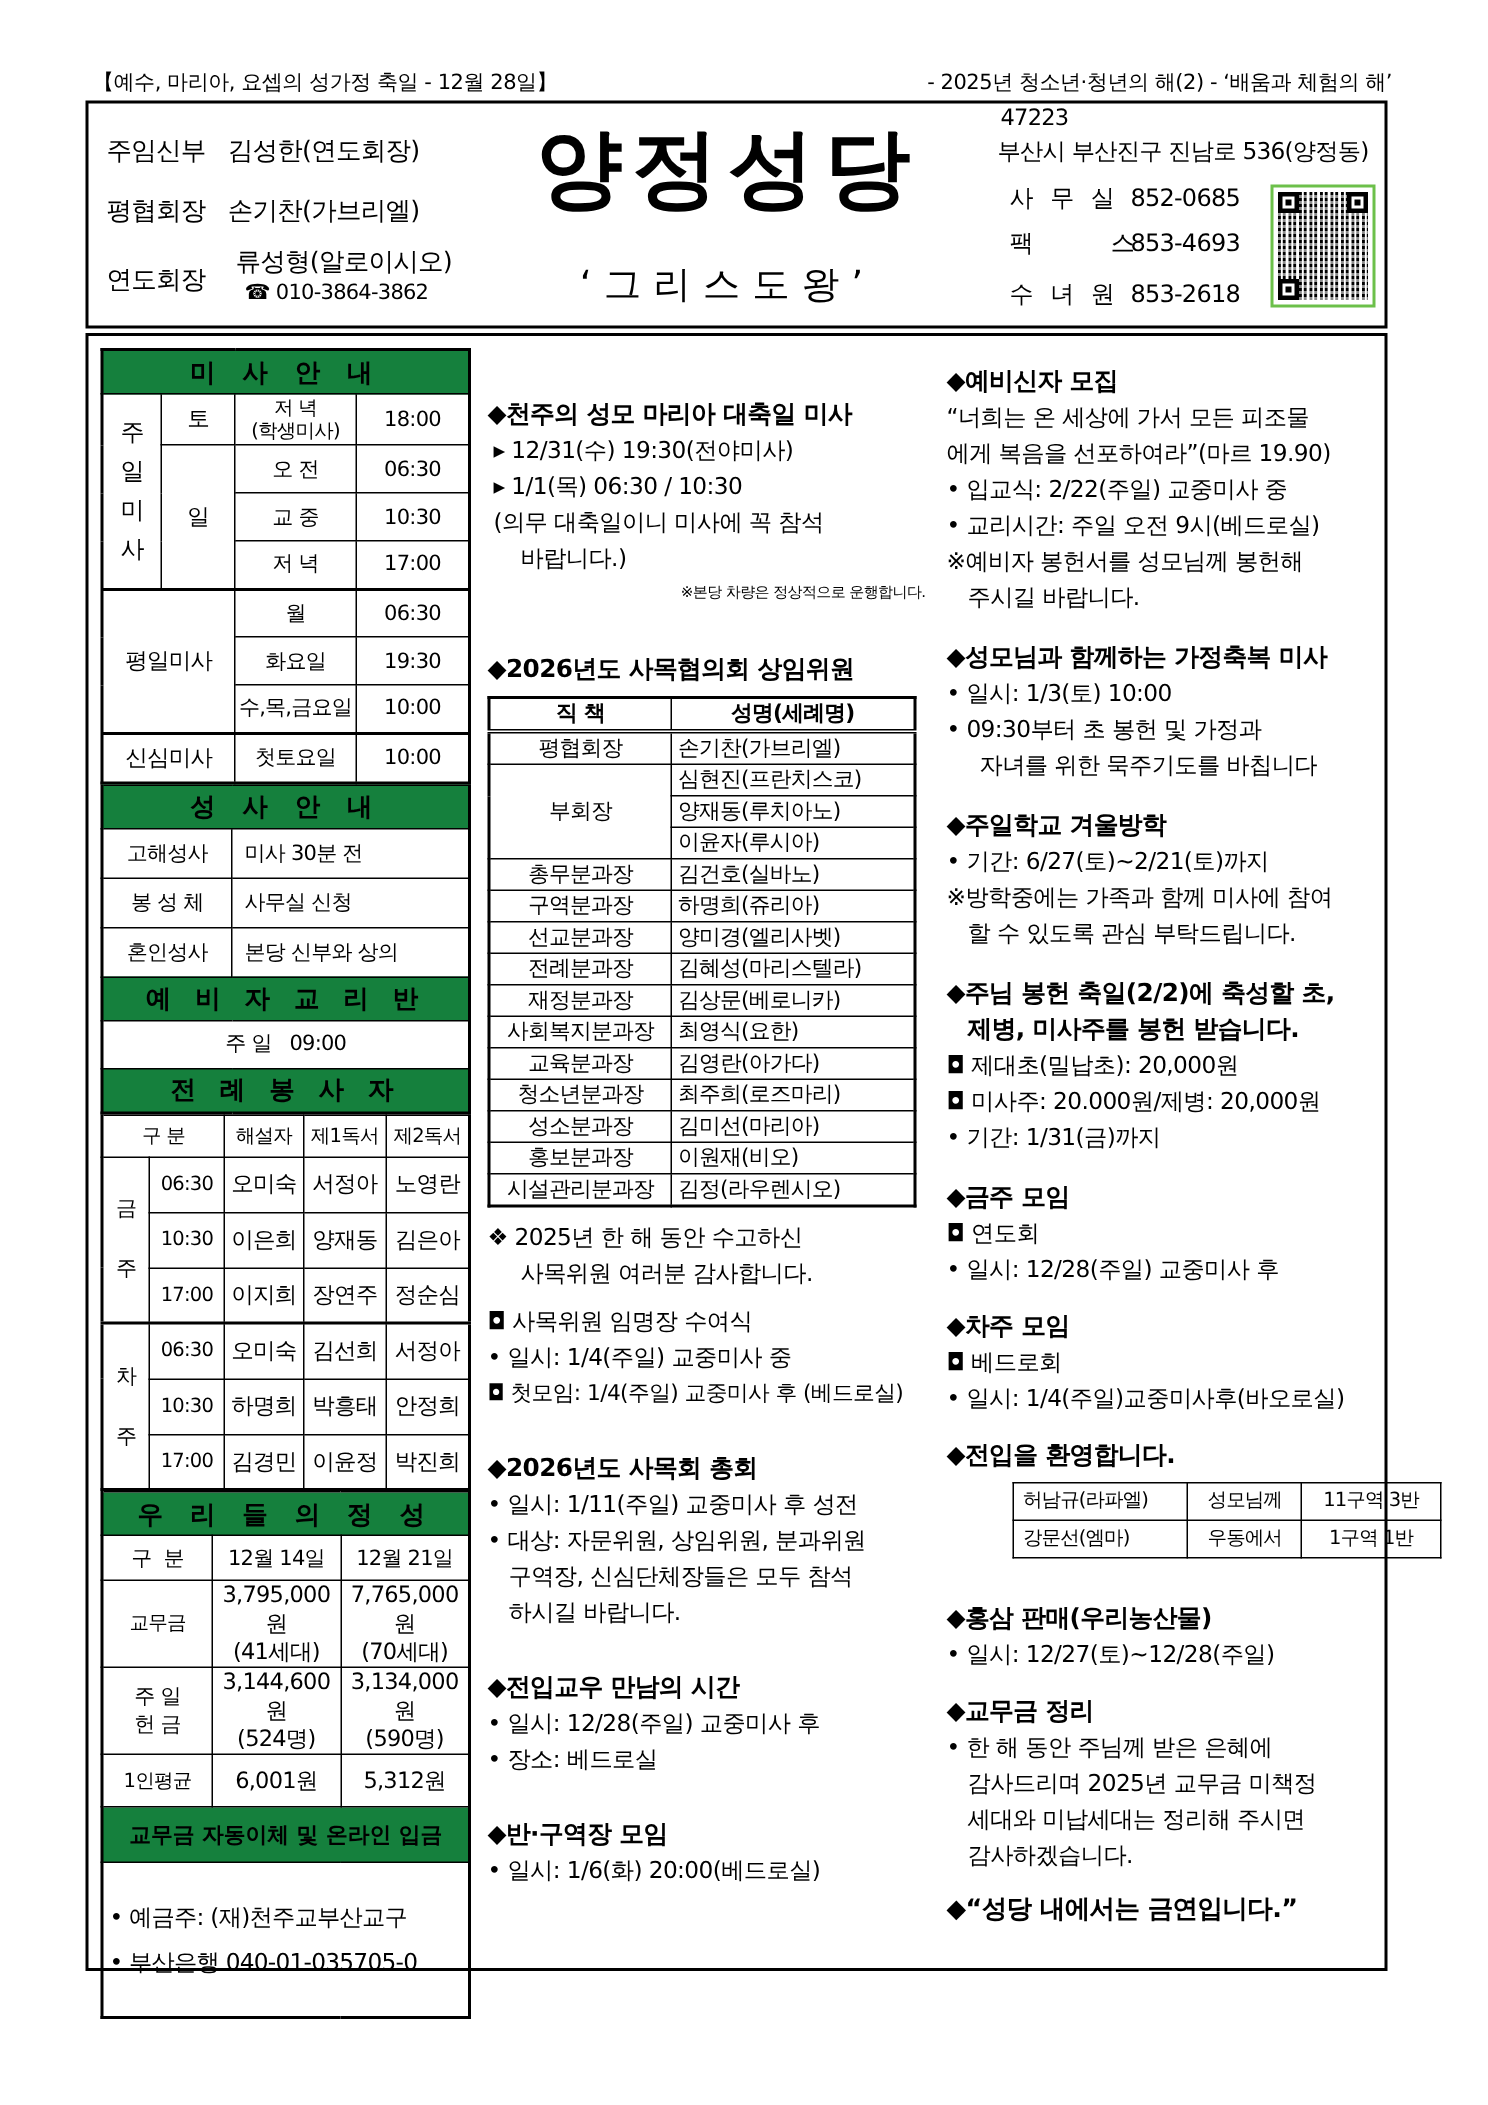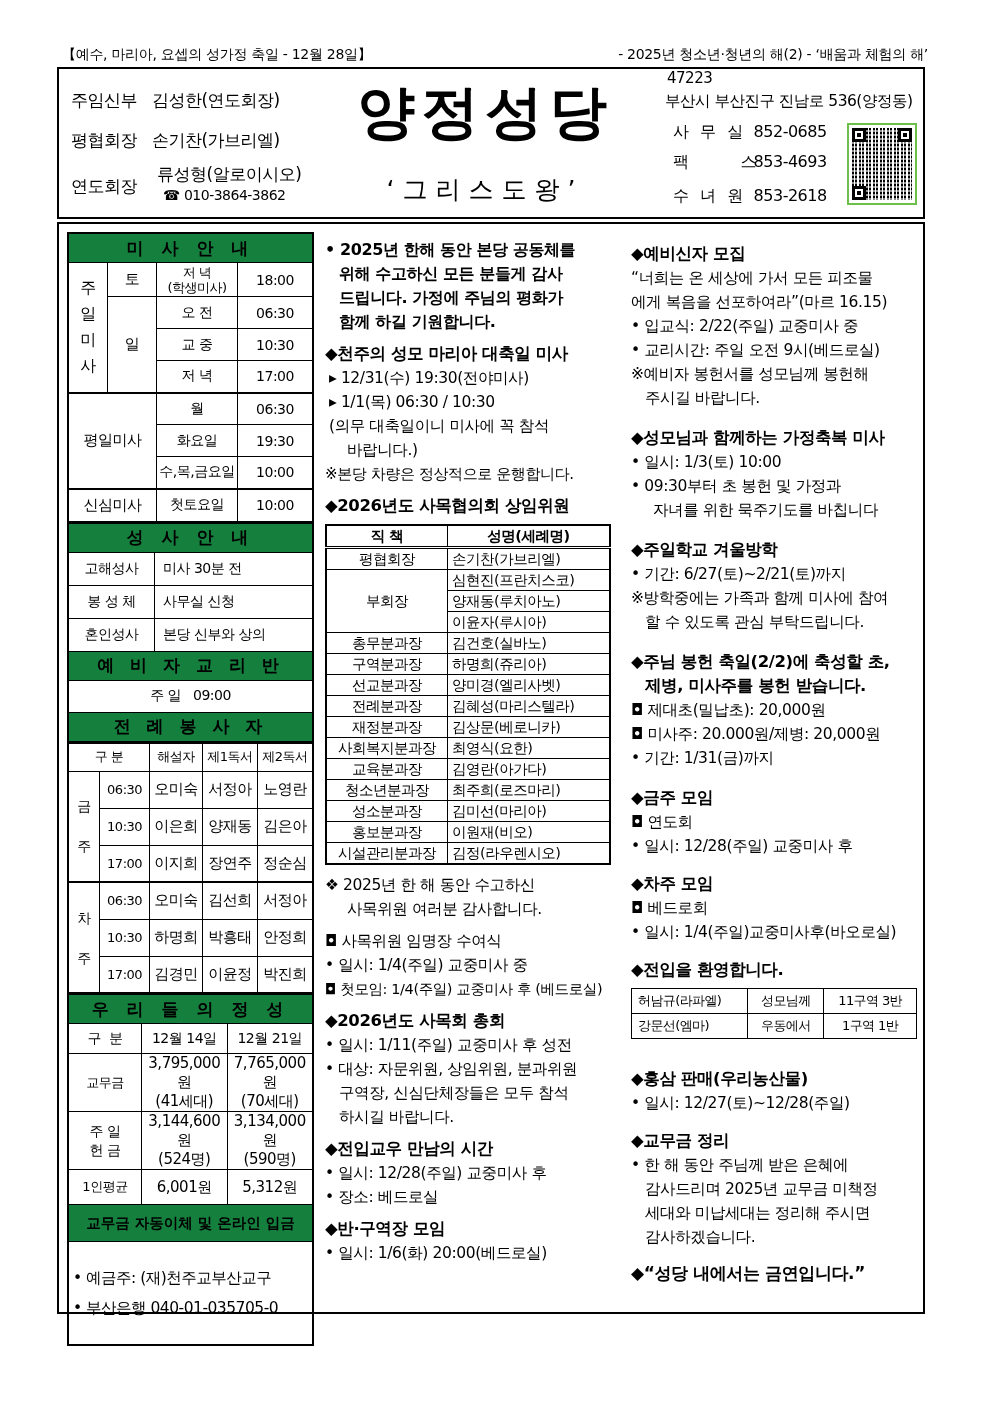--- a/index.html
+++ b/index.html
@@ -22,30 +22,30 @@
   .lcol { position:absolute; left:8px; top:8px; width:247px; }
   table.grid { border-collapse:collapse; width:247px; font-size:14px; letter-spacing:-0.5px; }
   table.grid td { border:1px solid #000; text-align:center; vertical-align:middle; padding:0; }
   .gh { background:#15803d; font-size:17px; font-weight:bold; letter-spacing:6px; height:28px; }
   .outer { border:2px solid #000; }
   .left { text-align:left !important; padding-left:8px !important; }
 
   
   .ccol { position:absolute; left:266px; top:14px; width:292px; font-size:15.5px; letter-spacing:-0.4px; line-height:24px; }
   .rcol { position:absolute; left:572px; top:14px; width:290px; font-size:15.5px; letter-spacing:-0.4px; line-height:24px; }
-  .sect { font-weight:bold; font-size:16.5px; margin-top:8px; }
+  .sect { font-weight:bold; font-size:16.5px; margin-top:26px; }
   .b { font-weight:bold; }
   .ind { padding-left:14px; }
   .ind2 { padding-left:22px; }
   .ln { white-space:nowrap; }
   table.council { border-collapse:collapse; width:286px; font-size:14.5px; letter-spacing:-0.5px; border:2px solid #000; margin-top:6px; }
   table.council td { border:1px solid #000; height:20px; line-height:20px; padding:0 4px; }
   table.council td.pos { text-align:center; width:112px; }
   table.council tr.hd td { font-weight:bold; text-align:center; border-bottom:3px double #000; }
-  table.transfer { border-collapse:collapse; width:286px; font-size:13px; letter-spacing:-0.6px; border:1px solid #000; margin-top:6px; }
+  table.transfer { border-collapse:collapse; width:286px; font-size:13px; letter-spacing:-0.6px; border:1px solid #000; margin-top:6px;margin-left:44px; }
   table.transfer td { border:1px solid #000; height:21px; padding:0 6px; }
 </style>
 </head>
 <body>
 
 <div class="abs topline">
   <span class="l">【예수, 마리아, 요셉의 성가정 축일 - 12월 28일】</span>
   <span class="r">- 2025년 청소년·청년의 해(2) - ‘배움과 체험의 해’</span>
 </div>
 
@@ -273,33 +273,27 @@
             <td colspan="3" style="text-align:left;padding:21px 4px;font-size:15.5px;line-height:30px;">
         <div>• 예금주: (재)천주교부산교구</div>
         <div>• 부산은행 040-01-035705-0</div>
       </td>
           </tr>
     </tbody>
       </table>
   </div>
 
   <div class="ccol">
-    <div class="b" style="font-size:16px;">
-      <div class="ln">• <span>2025년 한해 동안 본당 공동체를</span></div>
-      <div class="ln ind">위해 수고하신 모든 분들게 감사</div>
-      <div class="ln ind">드립니다. 가정에 주님의 평화가</div>
-      <div class="ln ind">함께 하길 기원합니다.</div>
-    </div>
 
     <div class="sect">◆천주의 성모 마리아 대축일 미사</div>
     <div class="ln" style="padding-left:4px;">▸ 12/31(수) 19:30(전야미사)</div>
     <div class="ln" style="padding-left:4px;">▸ 1/1(목) 06:30 / 10:30</div>
     <div class="ln" style="padding-left:4px;">(의무 대축일이니 미사에 꼭 참석</div>
     <div class="ln ind2">바랍니다.)</div>
-    <div class="ln" style="font-size:15px;">※본당 차량은 정상적으로 운행합니다.</div>
+    <div class="ln" style="font-size:10px;text-align:right;">※본당 차량은 정상적으로 운행합니다.</div>
 
     <div class="sect">◆2026년도 사목협의회 상임위원</div>
     <table class="council">
       <tbody>
           <tr class="hd">
             <td>직  책</td>
             <td>성명(세례명)</td>
           </tr>
       <tr>
             <td class="pos">평협회장</td>
@@ -380,21 +374,21 @@
     <div class="ln">• 일시: 12/28(주일) 교중미사 후</div>
     <div class="ln">• 장소: 베드로실</div>
 
     <div class="sect">◆반·구역장 모임</div>
     <div class="ln">• 일시: 1/6(화) 20:00(베드로실)</div>
   </div>
 
   <div class="rcol">
     <div class="sect" style="margin-top:4px;">◆예비신자 모집</div>
     <div class="ln">“너희는 온 세상에 가서 모든 피조물</div>
-    <div class="ln">에게 복음을 선포하여라”(마르 16.15)</div>
+    <div class="ln">에게 복음을 선포하여라”(마르 19.90)</div>
     <div class="ln">• 입교식: 2/22(주일) 교중미사 중</div>
     <div class="ln">• 교리시간: 주일 오전 9시(베드로실)</div>
     <div class="ln">※예비자 봉헌서를 성모님께 봉헌해</div>
     <div class="ln ind">주시길 바랍니다.</div>
 
     <div class="sect" style="margin-top:16px;">◆성모님과 함께하는 가정축복 미사</div>
     <div class="ln">• 일시: 1/3(토) 10:00</div>
     <div class="ln">• 09:30부터 초 봉헌 및 가정과</div>
     <div class="ln ind2">자녀를 위한 묵주기도를 바칩니다</div>
 

